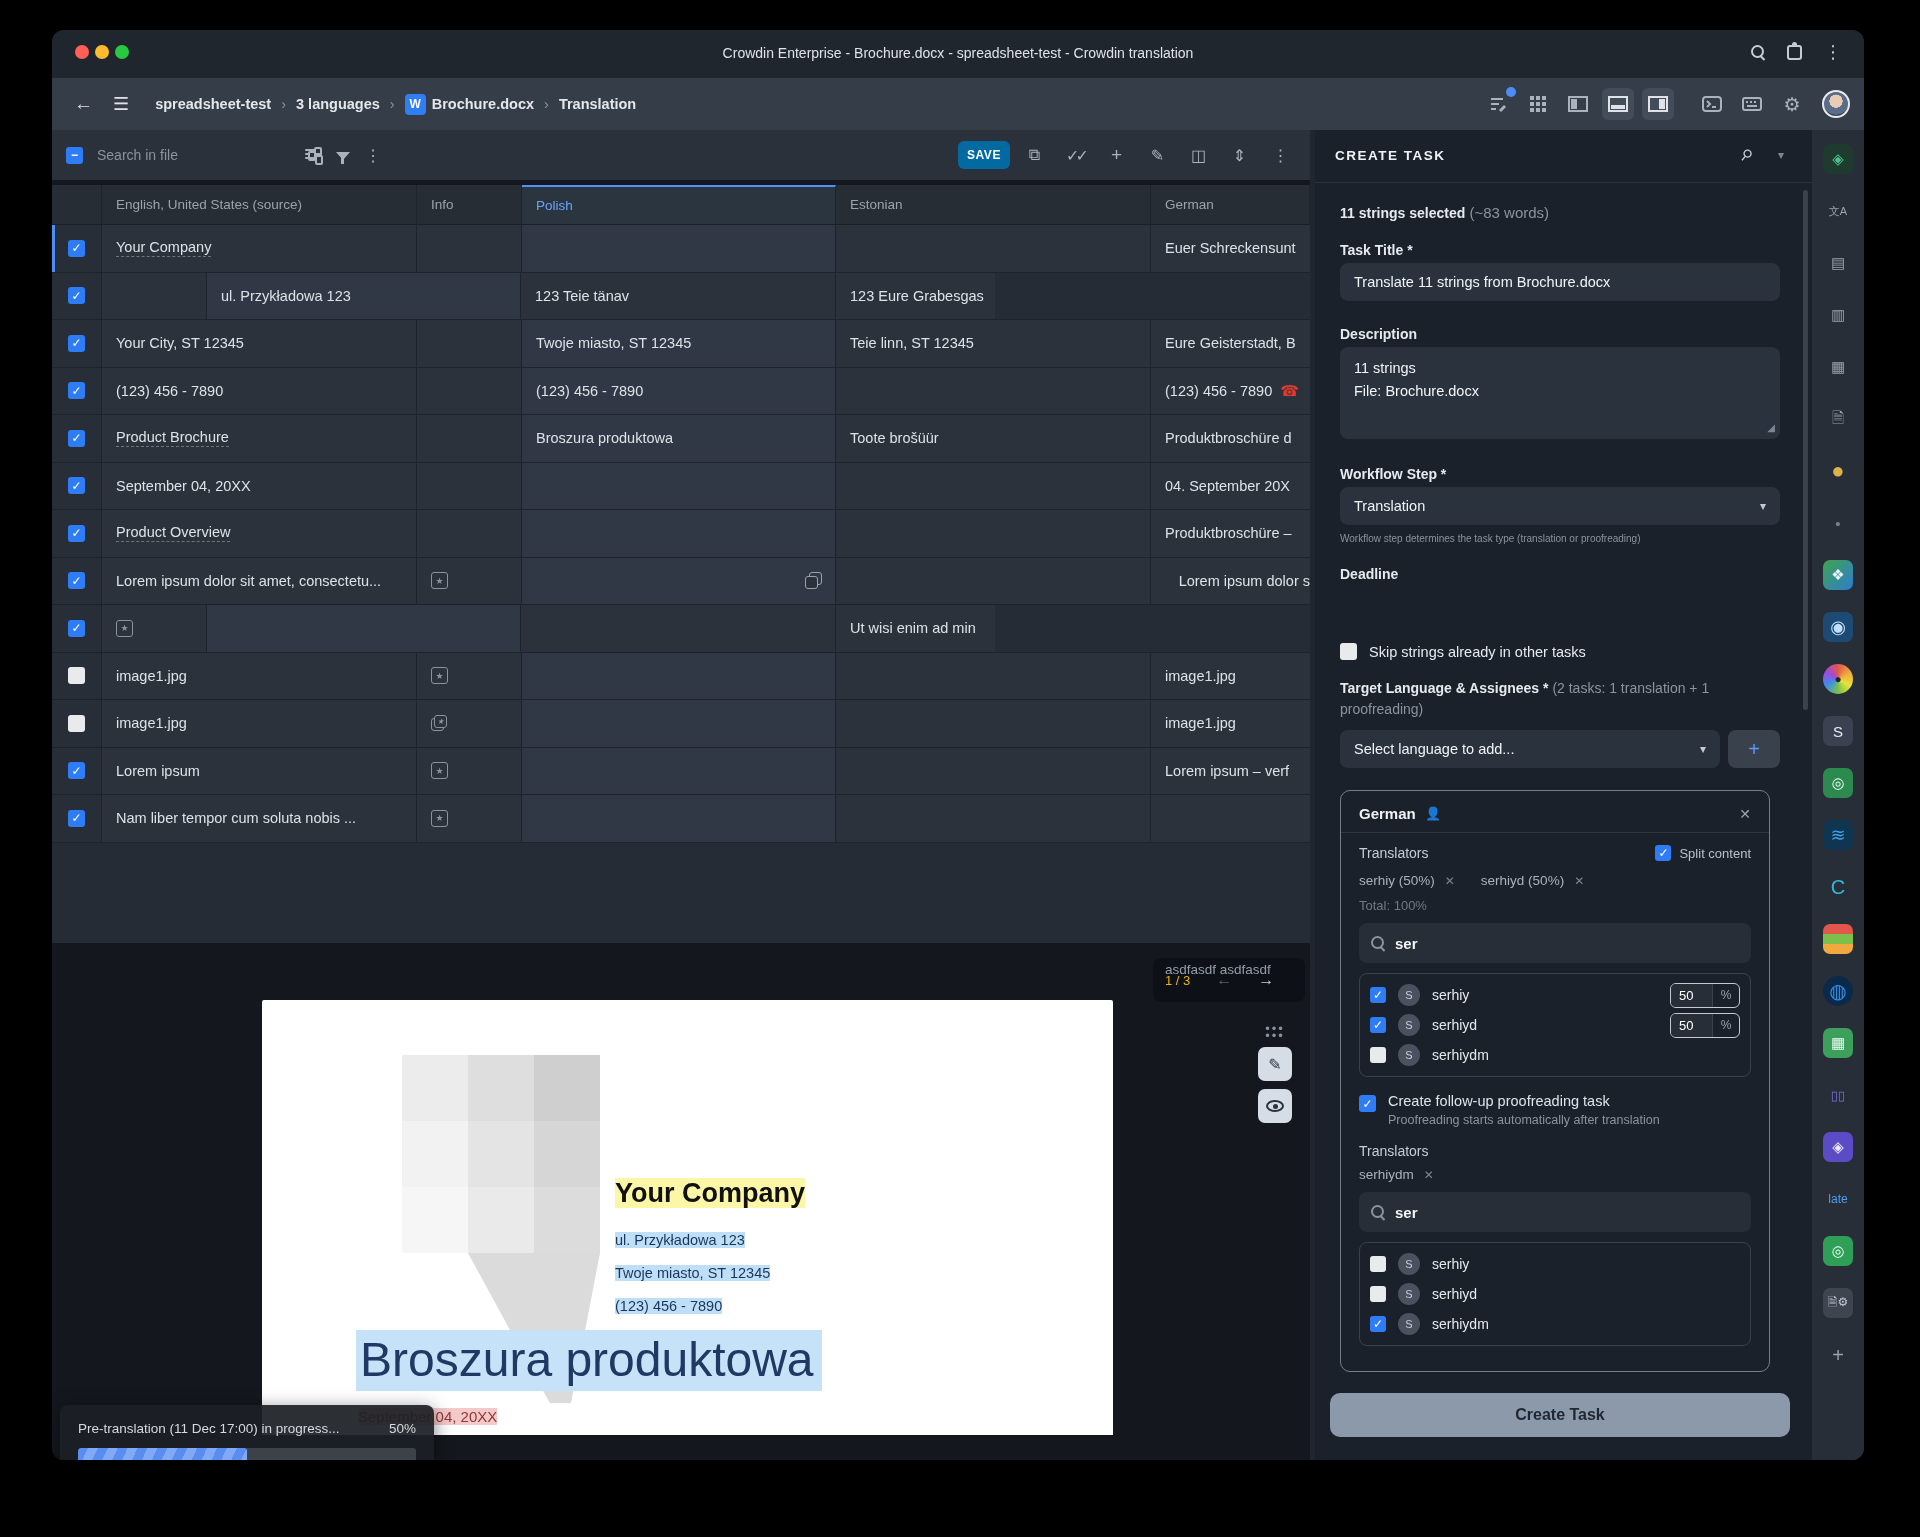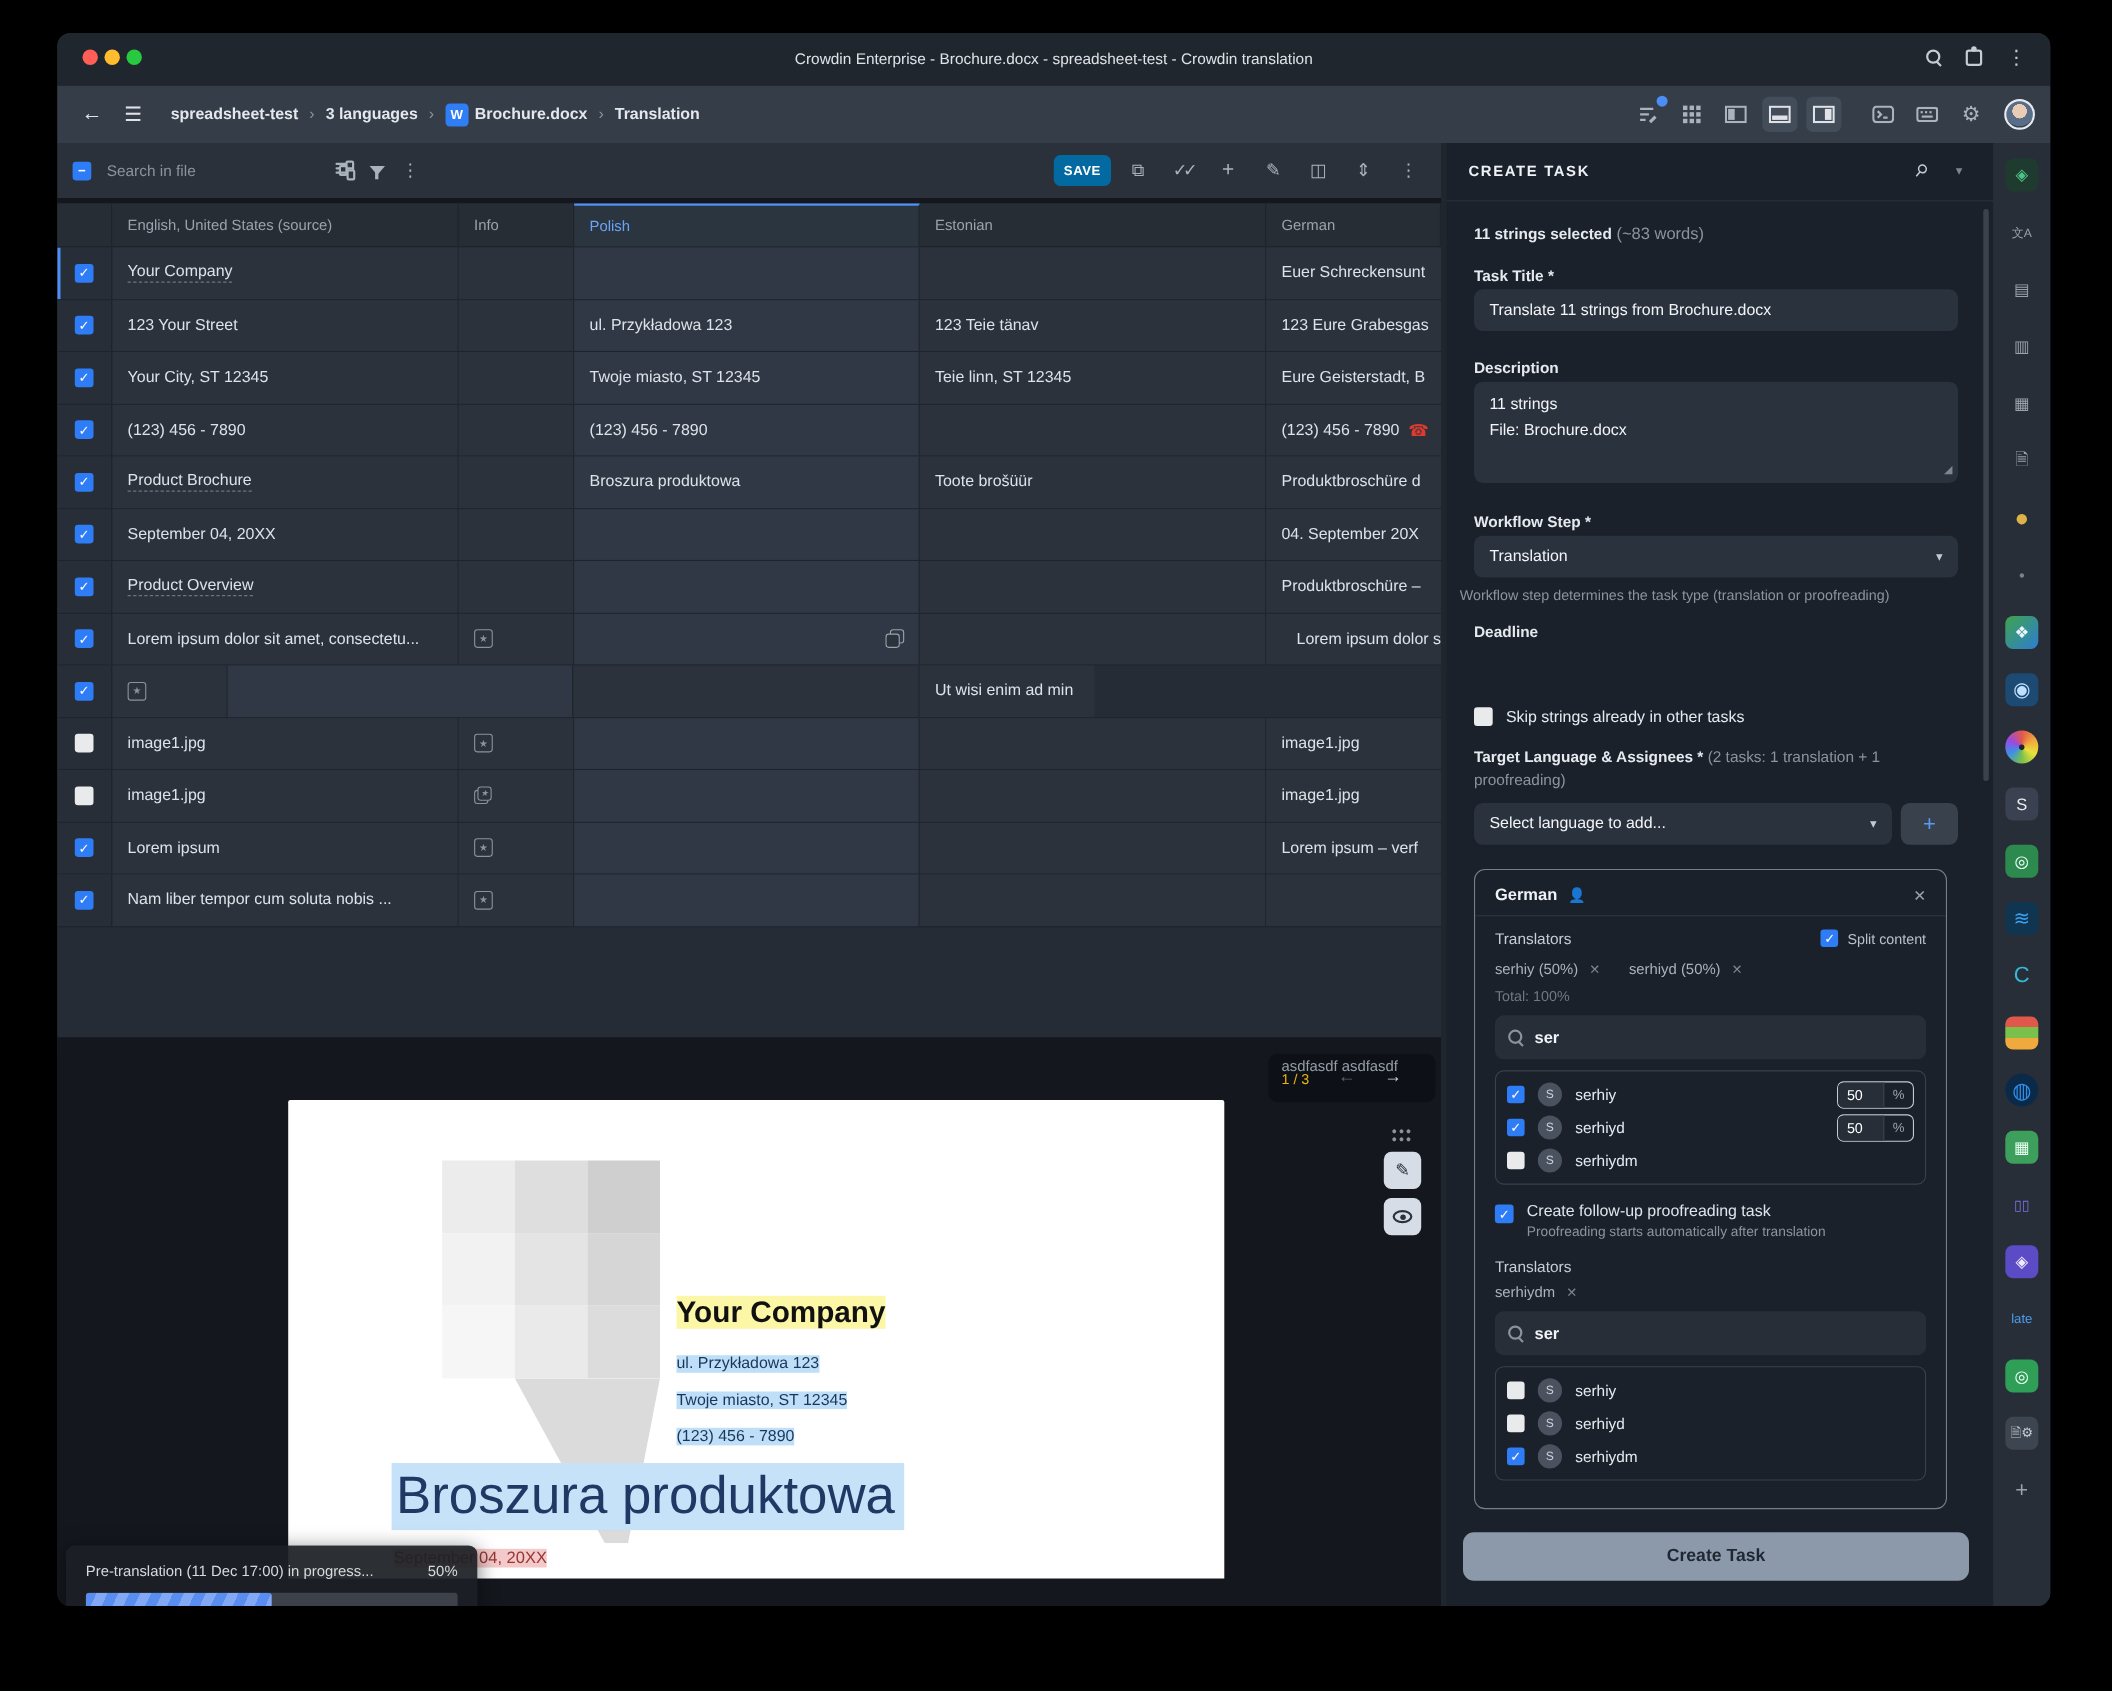--- a/index.html
+++ b/index.html
@@ -300,23 +300,20 @@
             <div class="td polishcell" style="width: 314px;"></div>
             <div class="td " style="width: 315px;"></div>
             <div class="td " style="width: 159px; border-right: none;">
               <span>Euer Schreckensunt</span>
             </div>
           </div>
           <div class="trow" style="top: 87.5px;">
             <div class="td cbcell" style="width: 50px;">
               <span class="cb checked">✓</span>
             </div>
-            <div class="td " style="width: 315px;">
-              <span>123 Your Street</span>
-            </div>
             <div class="td infocell" style="width: 105px;"></div>
             <div class="td polishcell" style="width: 314px;">
               <span>ul. Przykładowa 123</span>
             </div>
             <div class="td " style="width: 315px;">
               <span>123 Teie tänav</span>
             </div>
             <div class="td " style="width: 159px; border-right: none;">
               <span>123 Eure Grabesgas</span>
             </div>
@@ -579,21 +576,21 @@
       <span>11 strings</span>
       <span>File: Brochure.docx</span>
       <span style="position:absolute; right:5px; bottom:3px; color:#7d8591; font-size:10px">◢</span>
     </div>
 
     <div class="plabel" style="position:absolute; left:25px; top:336px">Workflow Step *</div>
     <div class="pinput" style="position:absolute; left:25px; top:357px; width:440px; height:38px">
         <span>Translation</span>
         <span class="chev-d">▾</span>
       </div>
-    <div class="pmuted" style="position:absolute; left:12px; top:403px; font-size:13px">Workflow step determines the task type (translation or proofreading)</div>
+    <div class="pmuted" style="position:absolute; left:25px; top:403px; font-size:10px">Workflow step determines the task type (translation or proofreading)</div>
 
     <div class="plabel" style="position:absolute; left:25px; top:436px">Deadline</div>
 
     <div class="cbrow" style="position:absolute; left:25px; top:513px">
       <span class="cb unchecked"></span>
       <span>Skip strings already in other tasks</span>
     </div>
 
     <div style="position:absolute; left:25px; top:548px; width:440px; font-size:14px; line-height:1.5">
       <span class="plabel">Target Language &amp; Assignees *</span><span class="pmuted"> (2 tasks: 1 translation + 1 proofreading)</span>

